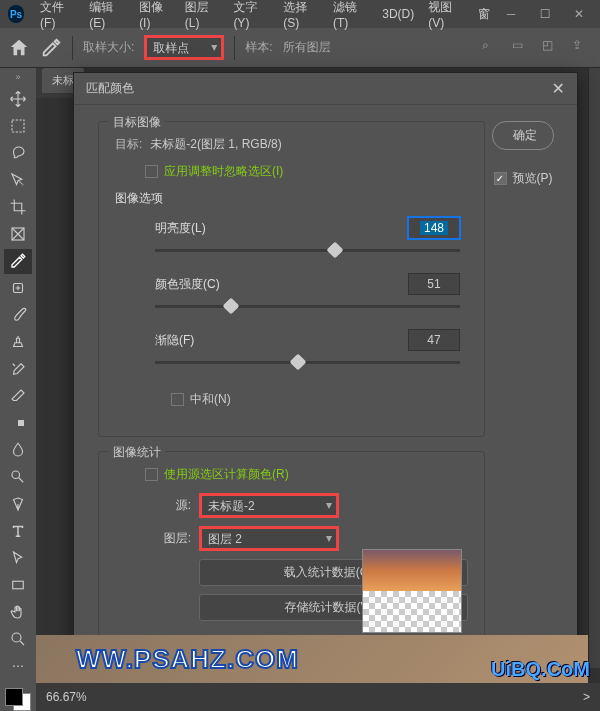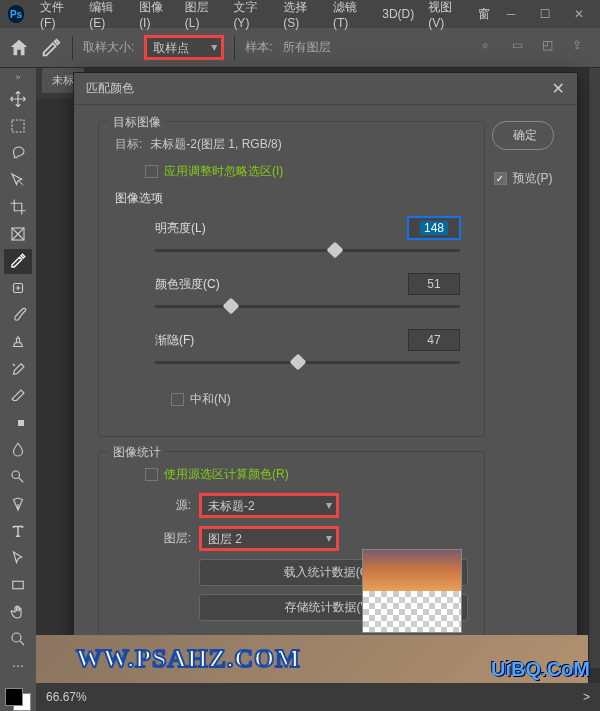--- a/index.html
+++ b/index.html
@@ -52,21 +52,21 @@
 .slider .thumb{width:12px;height:12px;background:#ccc;border-radius:2px;position:absolute;top:1px;transform:translateX(-50%) rotate(45deg)}
 .btn{border:1px solid #888;border-radius:14px;padding:5px 16px;background:transparent;text-align:right;min-width:62px}
 .btn2{border:1px solid #666;border-radius:3px;padding:4px 10px;background:#454545;text-align:center;min-width:150px;margin-bottom:8px}
 .sel-row{display:flex;align-items:center;margin-bottom:8px;gap:8px;padding-left:36px}
 .sel-row .slabel{width:40px;text-align:right}
 .sel-row .dropdown{min-width:140px}
 .thumb-img{width:100px;height:84px;border:1px solid #888;position:absolute;right:22px;bottom:18px;overflow:hidden}
 .thumb-img .sky{height:50%;background:linear-gradient(to bottom,#7a5a6a,#cc7844,#e8a05a)}
 .thumb-img .checker{height:50%;background:repeating-conic-gradient(#ccc 0 25%,#fff 0 50%) 0 0/12px 12px}
 .bottom-img{position:absolute;left:36px;bottom:28px;right:12px;height:48px;background:linear-gradient(135deg,#8a7560,#b09070);display:flex;align-items:center;padding-left:40px}
-.bottom-img .wm{font-family:Liberation Serif, serif;font-size:26px;font-weight:bold;color:#fff;-webkit-text-stroke:2px #1a4aa8;letter-spacing:1px}
+.bottom-img .wm{font-family:Liberation Sans, sans-serif;font-size:26px;font-weight:bold;color:#fff;-webkit-text-stroke:2px #1a4aa8;letter-spacing:1px}
 .statusbar{position:absolute;left:36px;bottom:0;right:0;height:28px;background:#3a3a3a;display:flex;align-items:center;padding:0 10px;gap:14px;font-size:11px;color:#aaa}
 .statusbar .r{margin-left:auto}
 .uibq{position:absolute;right:10px;bottom:30px;font-family:Arial;font-size:20px;font-weight:bold;color:#4aa8ff;text-shadow:1px 1px 0 #003,-1px -1px 0 #003}
 .rpanel{position:absolute;right:0;top:68px;width:12px;height:600px;background:#424242;border-left:1px solid #2a2a2a}
 </style>
 </head>
 <body>
 
 <div class="menubar">
   <div class="ps-logo">Ps</div>

